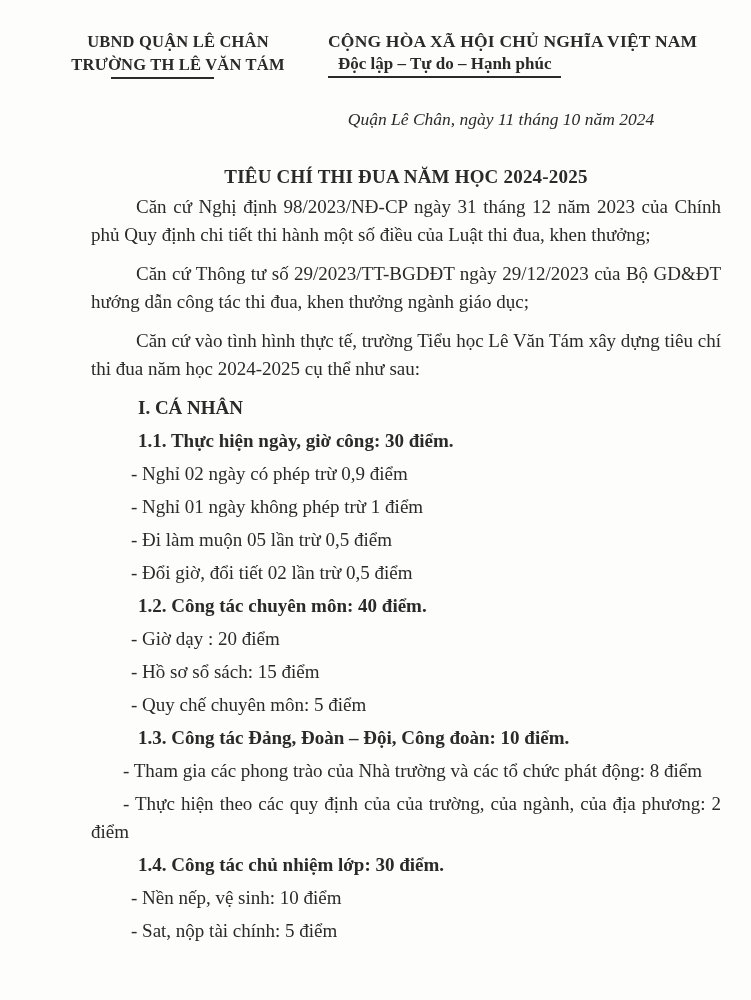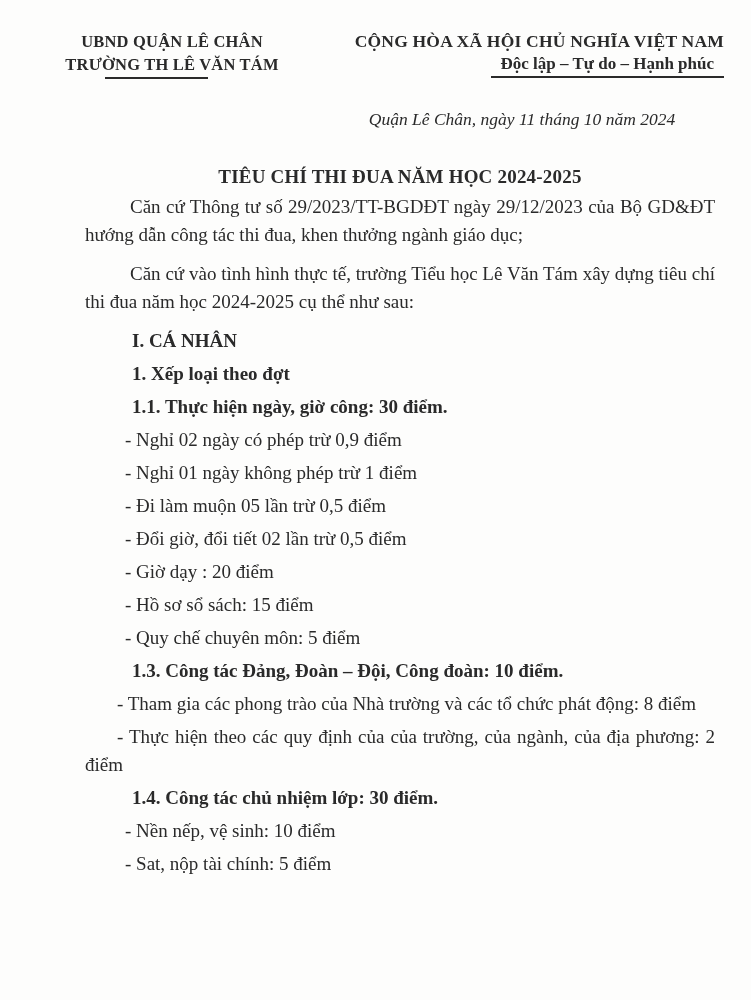--- a/index.html
+++ b/index.html
@@ -13,20 +13,21 @@
     height: 1000px;
     background: #fdfdfc;
     overflow: hidden;
     font-family: "Liberation Serif", "DejaVu Serif", serif;
     color: #2c2c2c;
   }
   .scan {
     position: absolute;
     inset: 0;
     filter: blur(0.3px) contrast(1.02);
+    margin-left: 6px;
   }
   
   .header-left {
     position: absolute;
     top: 30px;
     left: 38px;
     width: 268px;
     text-align: center;
     font-weight: bold;
     font-size: 16.5px;
@@ -39,39 +40,39 @@
     left: 105px;
     width: 103px;
     height: 2px;
     background: #2c2c2c;
   }
   .header-right {
     position: absolute;
     top: 29px;
     left: 322px;
     width: 402px;
-    text-align: right;
+    text-align: left;
     font-weight: bold;
   }
   .hr-line1 {
     font-size: 17.5px;
     line-height: 24px;
     letter-spacing: 0.2px;
   }
   .hr-line2 {
     display: inline-block;
     font-size: 17px;
     line-height: 22px;
     border-bottom: 2px solid #2c2c2c;
     padding: 0 10px 1px 10px;
   }
   .dateline {
     position: absolute;
     top: 107px;
-    left: 312px;
+    left: 285px;
     width: 420px;
     text-align: center;
     font-style: italic;
     font-size: 17.5px;
     line-height: 24px;
   }
   .doc-title {
     position: absolute;
     top: 166px;
     left: 85px;
@@ -127,32 +128,33 @@
       <div>
         <span class="hr-line2">Độc lập – Tự do – Hạnh phúc</span>
       </div>
     </div>
 
     <div class="dateline">Quận Lê Chân, ngày 11 tháng 10 năm 2024</div>
 
     <div class="doc-title">TIÊU CHÍ THI ĐUA NĂM HỌC 2024-2025</div>
 
     <div class="body">
+      <p class="pre-para">Căn cứ Nghị định 98/2023/NĐ-CP ngày 31 tháng 12 năm 2023 của Chính phủ Quy định chi tiết thi hành một số điều của Luật thi đua, khen thưởng;</p>
       <p class="pre-para">Căn cứ Thông tư số 29/2023/TT-BGDĐT ngày 29/12/2023 của Bộ GD&amp;ĐT hướng dẫn công tác thi đua, khen thưởng ngành giáo dục;</p>
       <p class="pre-para">Căn cứ vào tình hình thực tế, trường Tiểu học Lê Văn Tám xây dựng tiêu chí thi đua năm học 2024-2025 cụ thể như sau:</p>
 
       <div class="heading">I. CÁ NHÂN</div>
-      <div class="heading">1. Xếp loại theo đợt</div>
 
       <div class="heading">1.1. Thực hiện ngày, giờ công: 30 điểm.</div>
       <div class="item">- Nghỉ 02 ngày có phép trừ 0,9 điểm</div>
       <div class="item">- Nghỉ 01 ngày không phép trừ 1 điểm</div>
       <div class="item">- Đi làm muộn 05 lần trừ 0,5 điểm</div>
       <div class="item">- Đổi giờ, đổi tiết 02 lần trừ 0,5 điểm</div>
 
+      <div class="heading">1.2. Công tác chuyên môn: 40 điểm.</div>
       <div class="item">- Giờ dạy : 20 điểm</div>
       <div class="item">- Hồ sơ sổ sách: 15 điểm</div>
       <div class="item">- Quy chế chuyên môn: 5 điểm</div>
 
       <div class="heading">1.3. Công tác Đảng, Đoàn – Đội, Công đoàn: 10 điểm.</div>
       <div class="para-item">- Tham gia các phong trào của Nhà trường và các tổ chức phát động: 8 điểm</div>
       <div class="para-item">- Thực hiện theo các quy định của của trường, của ngành, của địa phương: 2 điểm</div>
 
       <div class="heading">1.4. Công tác chủ nhiệm lớp: 30 điểm.</div>
       <div class="item">- Nền nếp, vệ sinh: 10 điểm</div>

